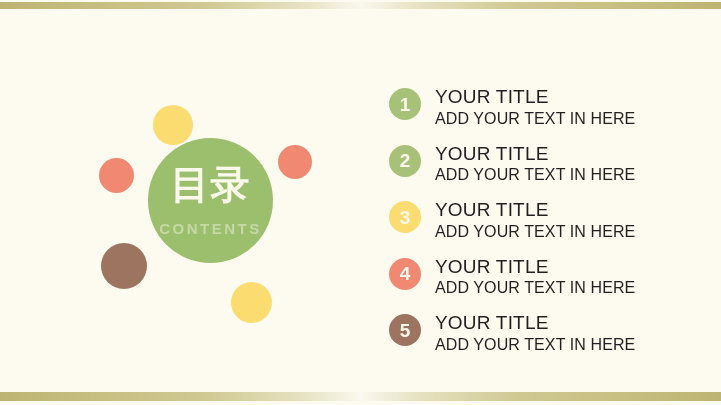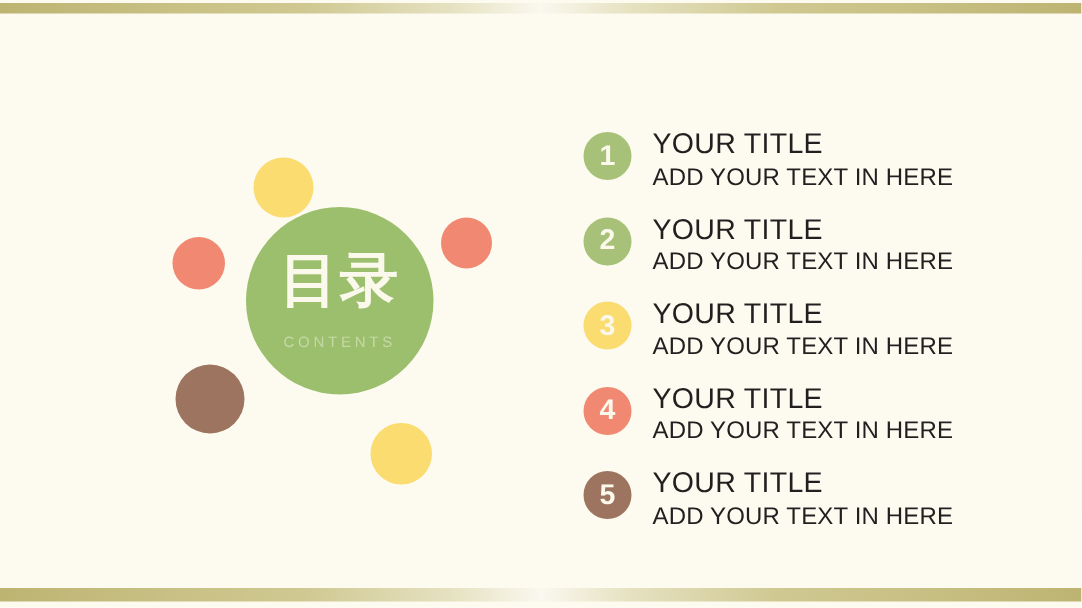--- a/index.html
+++ b/index.html
@@ -37,21 +37,21 @@
                 #cfc891 72%,
                 #c7bf82 86%,
                 #bdb472 100%);
   }
   .rule.top    { top: 2px; }
   .rule.bottom { top: 392px; height: 9px; }
 
   
   #cluster {
     position: absolute;
-    left: 16px; top: 0;
+    left: 0; top: 0;
     width: 360px;
     height: 287px;
   }
   .dot {
     position: absolute;
     border-radius: 50%;
   }
 
   #main-circle {
     position: absolute;
@@ -69,22 +69,22 @@
   #main-circle .cn {
     color: #FBF8EC;
     font-size: 39px;
     font-weight: bold;
     line-height: 1;
     letter-spacing: 1px;
     font-family: "DejaVu Sans", "Liberation Sans", sans-serif;
   }
   #main-circle .en {
     color: #C6D9A5;
-    font-size: 10px;
-    font-weight: normal;
+    font-size: 15px;
+    font-weight: bold;
     letter-spacing: 2.5px;
     margin-top: 17px;
     line-height: 1;
   }
 
   
   #list {
     position: absolute;
     left: 389px;
     top: 88px;

